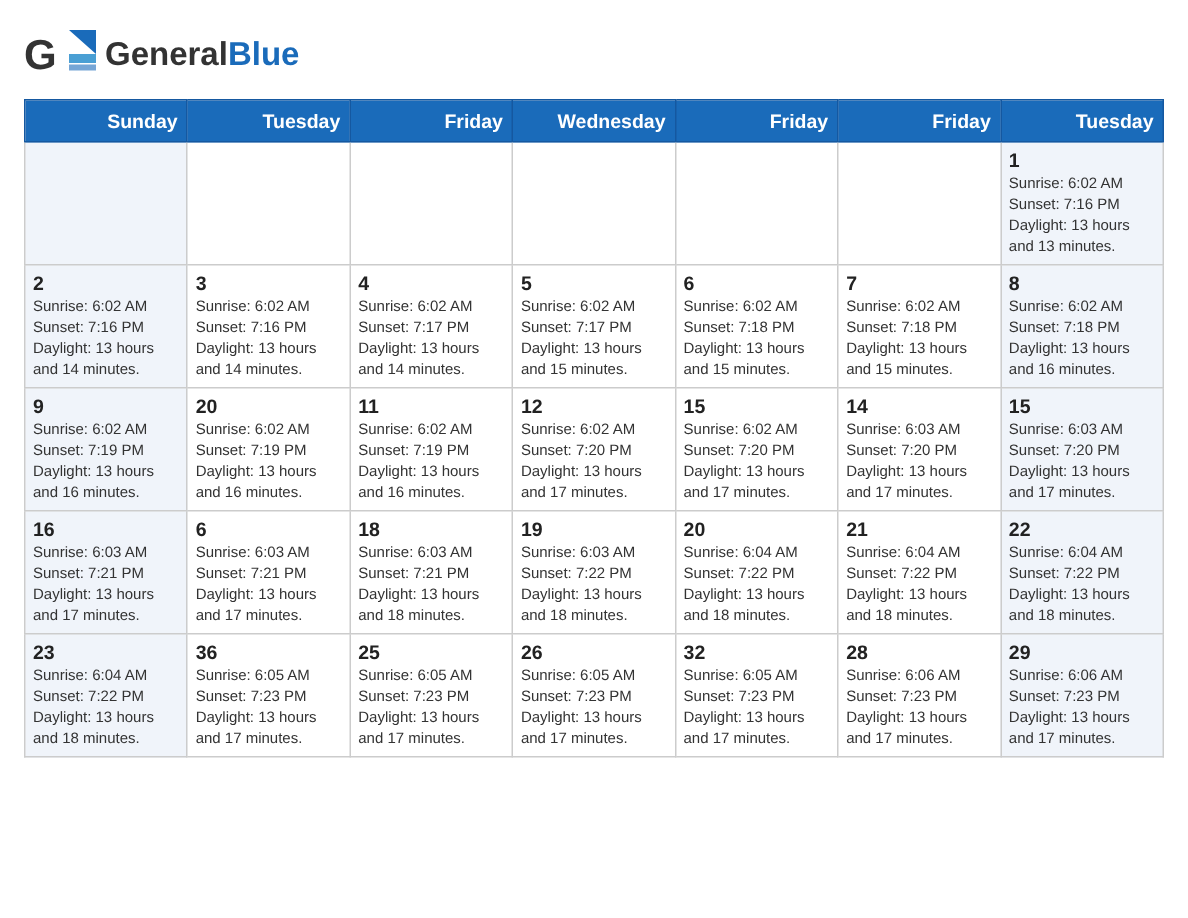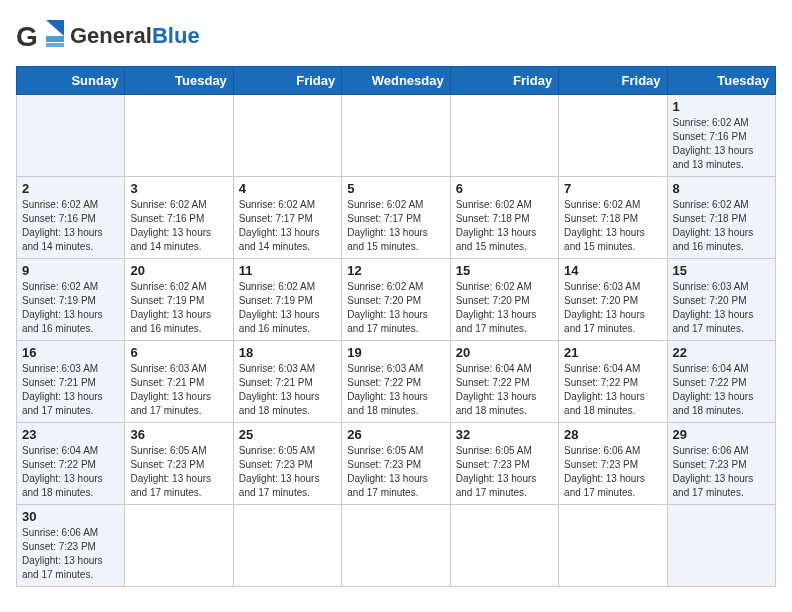--- a/index.html
+++ b/index.html
@@ -325,29 +325,14 @@
 and 17 minutes.</div>
         </td>
         <td class="weekend">
           <span class="day-number">29</span>
           <div class="day-info" style="white-space: pre-line;">Sunrise: 6:06 AM
 Sunset: 7:23 PM
 Daylight: 13 hours
 and 17 minutes.</div>
         </td>
       </tr>
-      <tr>
-        <td class="weekend">
-          <span class="day-number">30</span>
-          <div class="day-info" style="white-space: pre-line;">Sunrise: 6:06 AM
-Sunset: 7:23 PM
-Daylight: 13 hours
-and 17 minutes.</div>
-        </td>
-        <td class="empty-cell"></td>
-        <td class="empty-cell"></td>
-        <td class="empty-cell"></td>
-        <td class="empty-cell"></td>
-        <td class="empty-cell"></td>
-        <td class="empty-cell weekend"></td>
-      </tr>
     </tbody>
 </table>
 
 </body></html>

